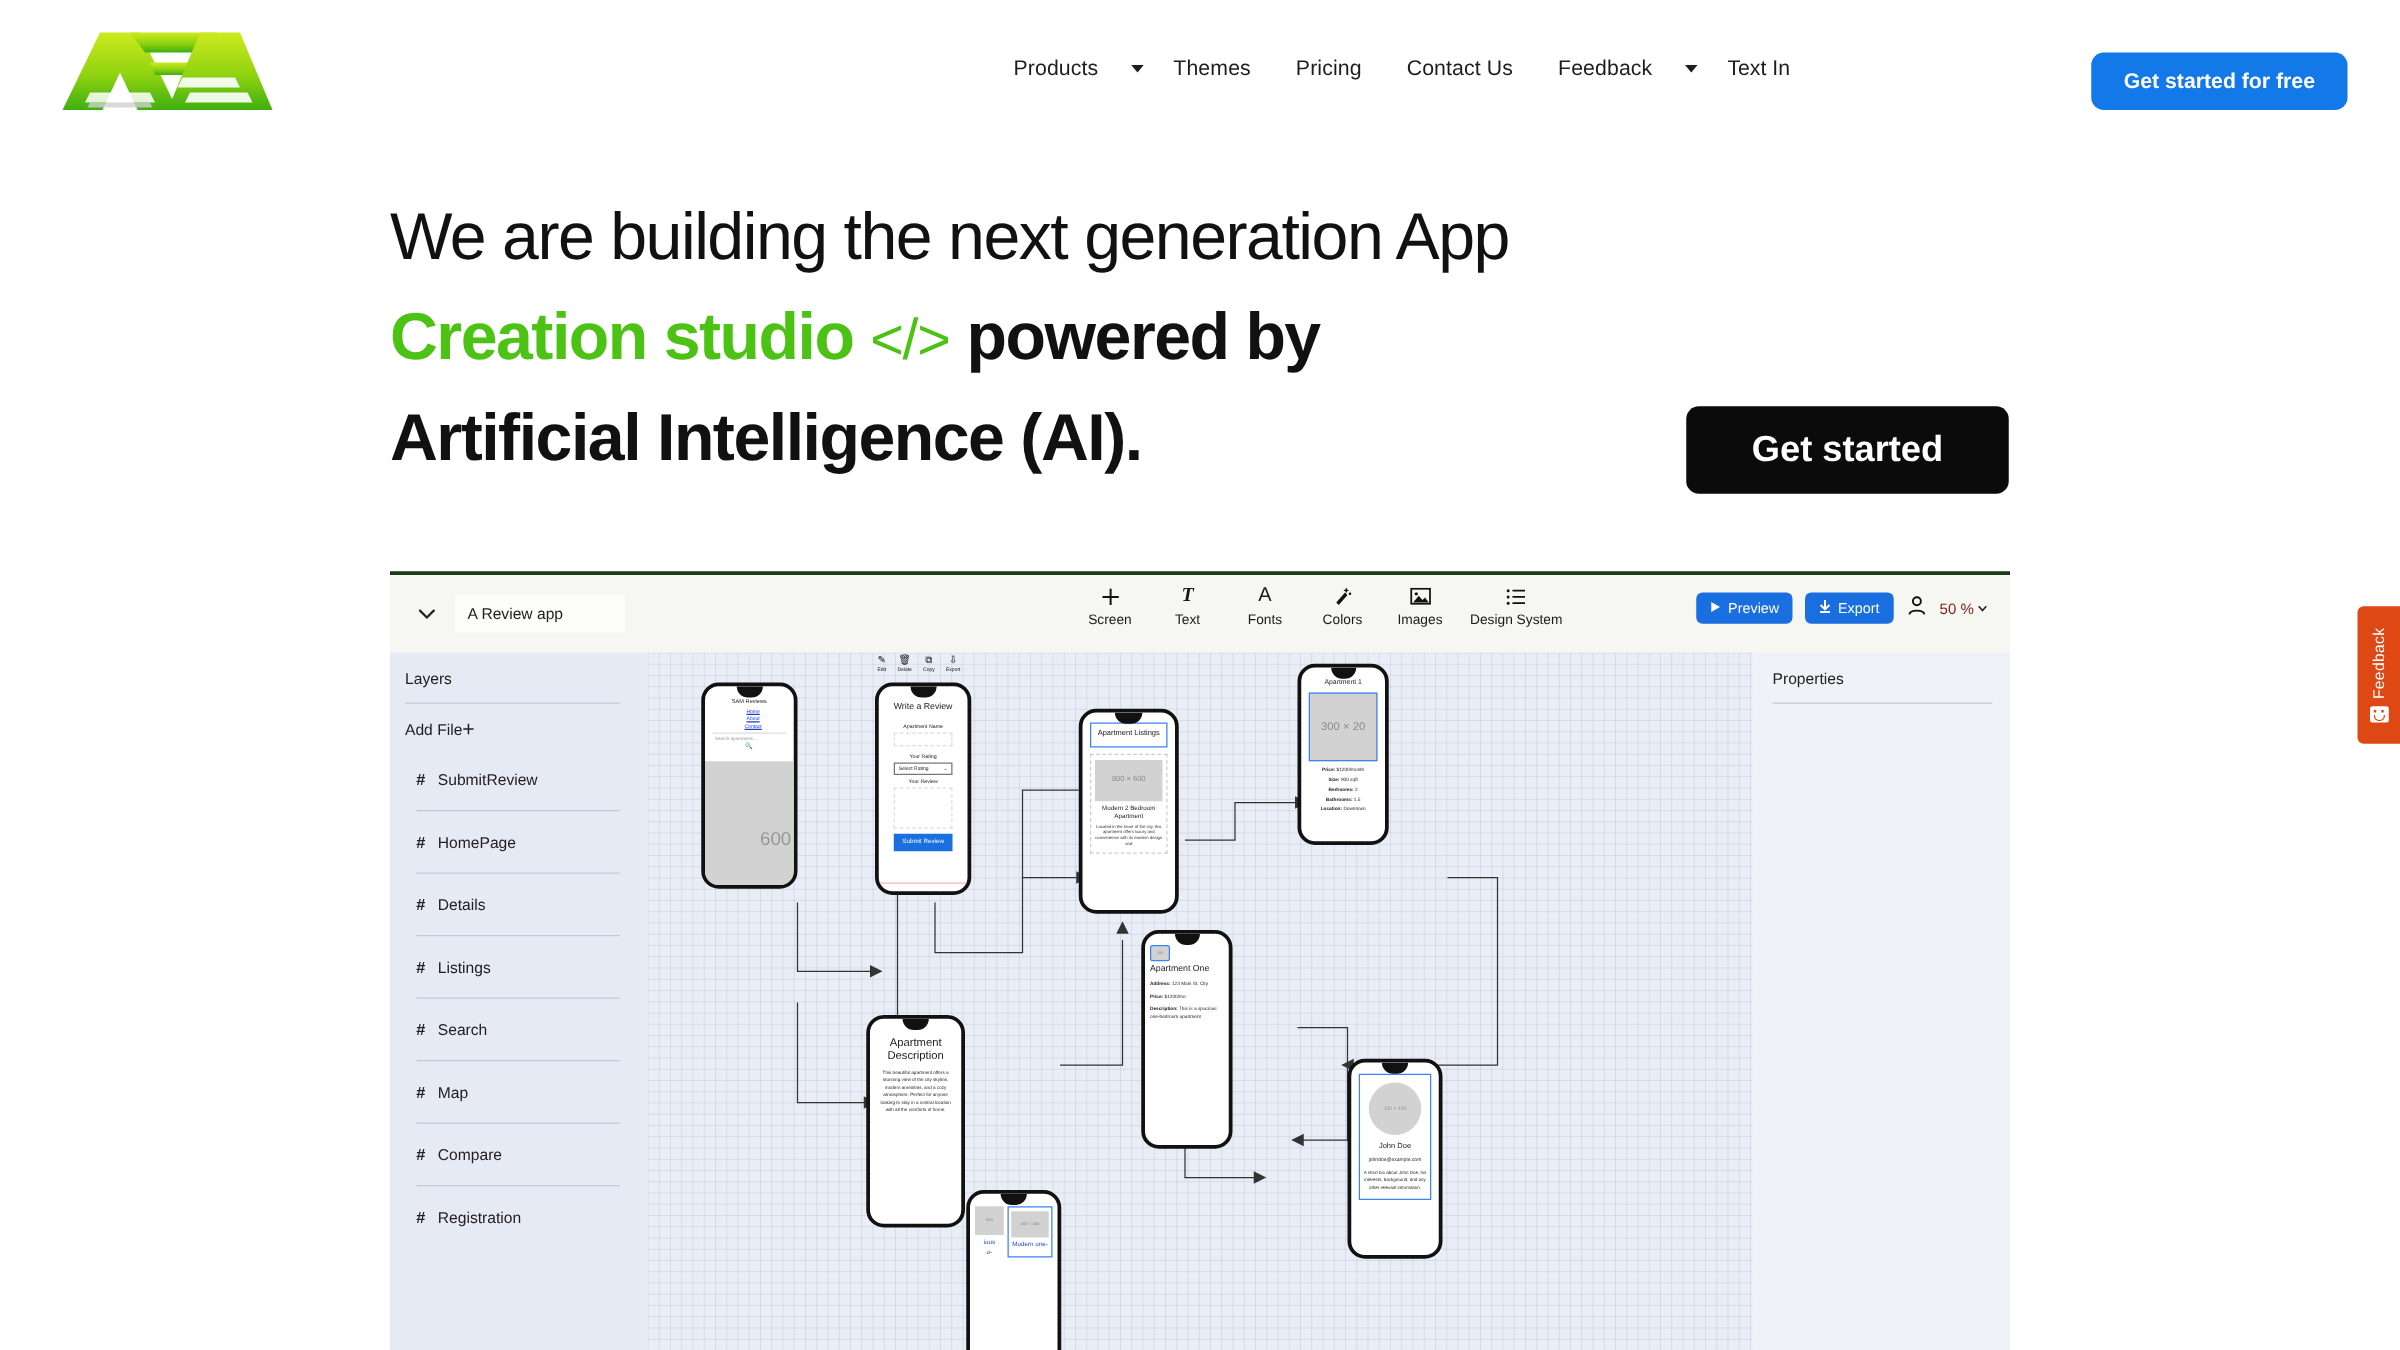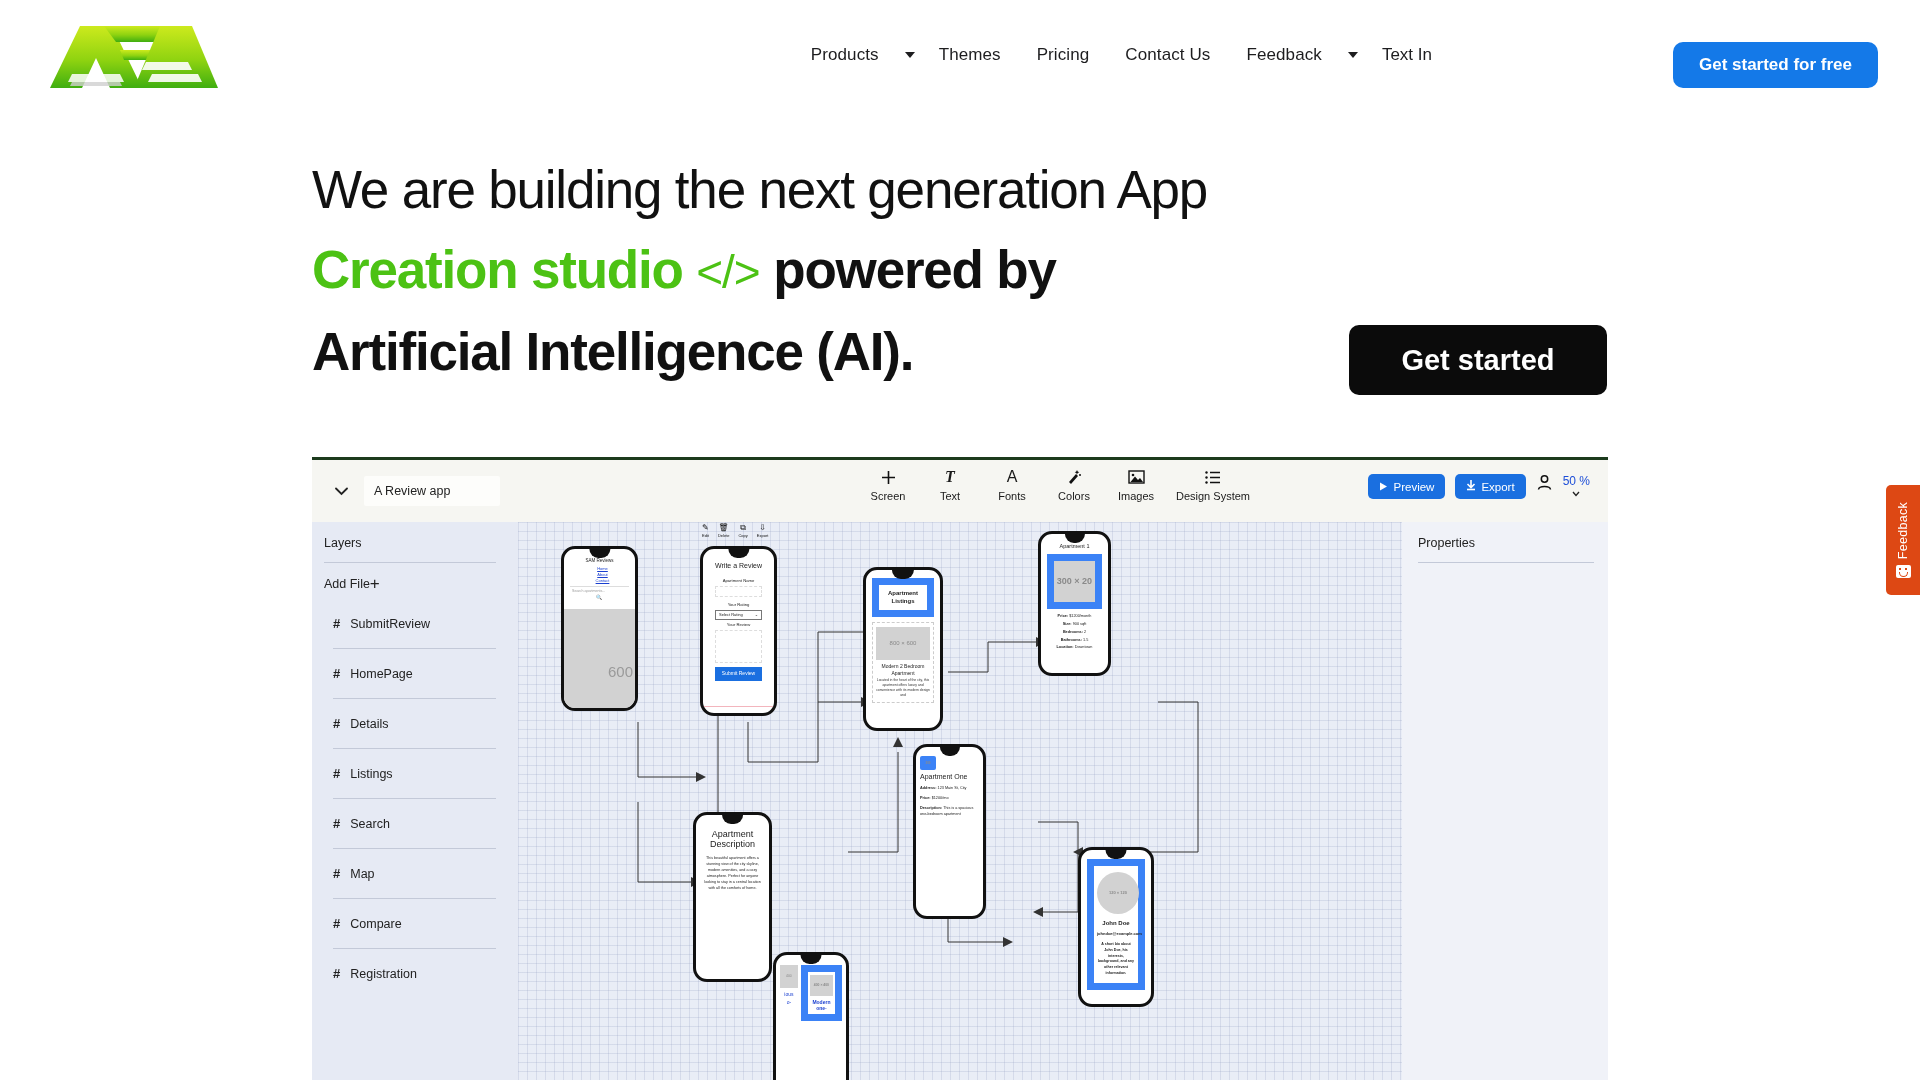--- a/index.html
+++ b/index.html
@@ -73,28 +73,28 @@
   }
   .tools { position: absolute; left: 545px; top: 6px; display: flex; gap: 0; }
   .tool {
     width: 62px; display: flex; flex-direction: column; align-items: center;
     gap: 2px; cursor: pointer;
   }
   .tool .glyph { height: 22px; display: flex; align-items: center; justify-content: center; color: #1a1a1a; }
   .tool .tlabel { font-size: 11px; color: #1a1a1a; white-space: nowrap; }
   .tool.wide { width: 92px; }
 
-  .tb-right { position: absolute; right: 18px; top: 14px; display: flex; gap: 10px; }
+  .tb-right { position: absolute; right: 18px; top: 14px; display: flex; align-items: center; gap: 10px; }
   .btn-blue {
     background: #1a6fe0; color: #fff; border: none; border-radius: 5px;
     height: 25px; padding: 0 11px; font-size: 11.5px; display: flex;
     align-items: center; gap: 5px; cursor: pointer;
     font-family: "Liberation Sans", sans-serif; font-weight: 400;
   }
-  .zoom-lvl { font-size: 12px; color: #1d4ed8; display: flex; align-items: center; gap: 3px; cursor: pointer; flex-direction: column; }
+  .zoom-lvl { font-size: 12px; color: #7f1d1d; display: flex; align-items: center; gap: 3px; cursor: pointer; }
 
   .app-body { display: flex; height: 561px; }
 
   .layers {
     width: 206px; background: #e6eaf4; padding: 14px 22px 0 12px; flex-shrink: 0;
   }
   .panel-title { font-size: 12.5px; color: #222; margin-bottom: 12px; }
   .rule { height: 1px; background: #c3c9d8; margin-bottom: 14px; }
   .addfile { display: flex; align-items: center;
              font-size: 12.5px; color: #222; margin-bottom: 8px; cursor: pointer; }
@@ -123,21 +123,21 @@
   .notch {
     position: absolute; top: 0; left: 50%; transform: translateX(-50%);
     width: 30%; height: 9px; background: #111;
     border-bottom-left-radius: 9px; border-bottom-right-radius: 9px; z-index: 3;
   }
   .pc { padding: 11px 6px 0; font-size: 5px; color: #222; text-align: center; line-height: 1.5; }
   .box-ph {
     background: #d2d2d2; color: #8a8a8a; display: flex; align-items: center;
     justify-content: center; font-size: 6px;
   }
-  .pink-frame { border: 7px solid #3b82f6; font-weight: bold; }
+  .pink-frame { border: 1px solid #3b82f6; }
   .in-line { border: 1px dashed #ddd; height: 9px; margin: 2px 6px; background: #fff; }
   .blue-btn-sm {
     background: #1a6fe0; color: #fff; font-size: 5px; text-align: center;
     padding: 3px 0; margin: 4px 6px 0;
   }
 
   .conn { position: absolute; z-index: 1; pointer-events: none; }
 
   
   .mini-tb { position: absolute; display: flex; gap: 9px; z-index: 4; }

